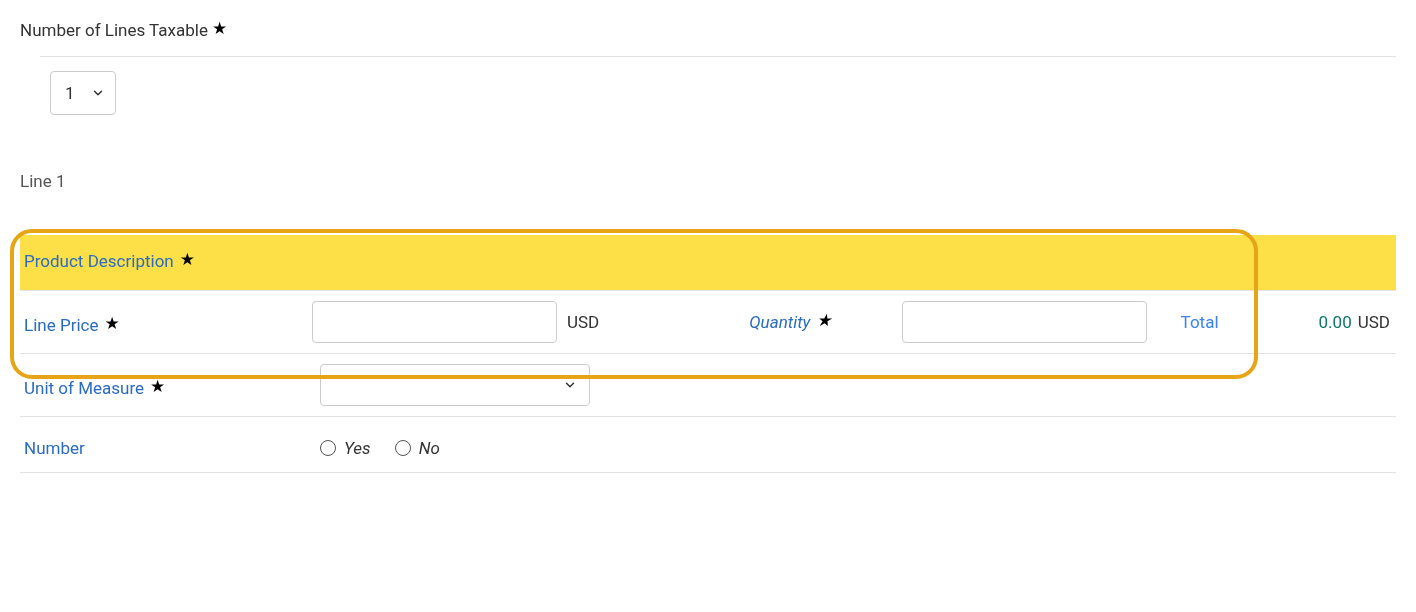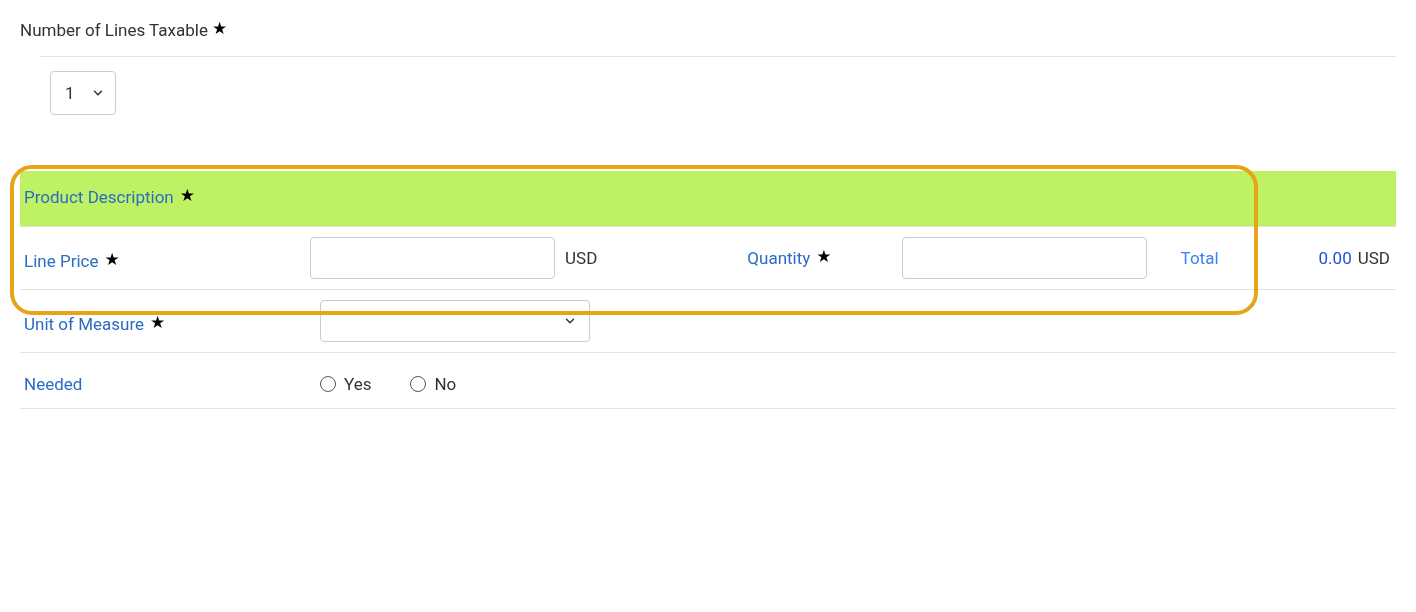--- a/index.html
+++ b/index.html
@@ -40,21 +40,21 @@
     margin-bottom: 44px;
   }
 
   .form-row {
     display: flex;
     align-items: flex-start;
     border-bottom: 1px solid #e2e2e2;
     padding: 10px 0;
     min-height: 56px;
   }
-  .form-row.gray { background: #bef264; }
+  .form-row.gray { background: #fde047; }
   .col-label { width: 300px; padding-left: 4px; padding-top: 6px; }
   .col-label .lbl { color: #2a6cc4; font-size: 17px; display: inline-flex; align-items: center; gap: 6px; }
   .col-label .lbl .star { color: #000; }
   .col-field { flex: 0 0 auto; }
   .spacer { flex: 1 1 auto; }
 
   textarea.big {
     width: 810px; height: 100px;
     border: 1px solid #ccc; border-radius: 4px;
     padding: 8px; font-family: inherit; font-size: 15px;
@@ -71,39 +71,39 @@
   .unit    { margin-left: 10px; color: #333; align-self: center; }
 
   .select-med {
     width: 270px; height: 42px;
     border: 1px solid #ccc; border-radius: 4px;
     display: flex; align-items: center; justify-content: space-between;
     padding: 0 12px;
     cursor: pointer; background: #fff;
   }
 
-  .radio-group { display: flex; gap: 39px; align-items: center; padding-top: 6px; }
+  .radio-group { display: flex; gap: 24px; align-items: center; padding-top: 6px; font-style: italic; }
   .radio-item { display: flex; align-items: center; gap: 8px; cursor: pointer; }
   .radio-circle {
     width: 16px; height: 16px; border: 1.5px solid #555; border-radius: 50%;
     display: inline-block;
   }
 
   .highlight-box {
     position: absolute;
     border: 4px solid #e6a416;
     border-radius: 22px;
     pointer-events: none;
   }
   .form-wrap { position: relative; }
 
   .qty-block { display: flex; align-items: center; margin-left: 150px; }
-  .qty-lbl   { color: #2a6cc4; font-size: 17px; display: inline-flex; align-items: center; gap: 6px; margin-right: 70px; }
+  .qty-lbl   { color: #2a6cc4; font-size: 17px; display: inline-flex; align-items: center; gap: 6px; margin-right: 70px; font-style: italic; }
   .tot-lbl   { color: #3b82f6; margin-left: 34px; }
-  .tot-val   { color: #1d4ed8; margin-left: 100px; }
+  .tot-val   { color: #0f766e; margin-left: 100px; }
   .tot-cur   { color: #333; margin-left: 6px; }
 
   svg.chev { width: 14px; height: 14px; }
 </style>
 </head>
 <body>
 
 <div class="page">
 
   <div class="top-label">
@@ -113,20 +113,21 @@
 
   <div class="lines-select-wrap">
     <div class="select-small">
       <span>1</span>
       <svg class="chev" viewBox="0 0 24 24">
           <path d="M6 9l6 6 6-6" fill="none" stroke="#333" stroke-width="2.5" stroke-linecap="round" stroke-linejoin="round"></path>
         </svg>
     </div>
   </div>
 
+  <div class="section-title">Line 1</div>
 
   <div class="form-wrap">
 
     <div class="highlight-box" style="left:-10px; top:-6px; width:1248px; height:150px;"></div>
 
     <div class="form-row gray" style="align-items:flex-start;">
       <div class="col-label">
         <span class="lbl">
           <span>Product Description</span>
           <span class="star">★</span>
@@ -175,21 +176,21 @@
               <path d="M6 9l6 6 6-6" fill="none" stroke="#333" stroke-width="2.5" stroke-linecap="round" stroke-linejoin="round"></path>
             </svg>
         </div>
       </div>
       <div class="spacer"></div>
     </div>
 
     <div class="form-row" style="align-items:center;">
       <div class="col-label">
         <span class="lbl">
-          <span>Needed</span>
+          <span>Number</span>
         </span>
       </div>
       <div class="col-field radio-group">
         <label class="radio-item">
           <span class="radio-circle"></span>
           <span>Yes</span>
         </label>
         <label class="radio-item">
           <span class="radio-circle"></span>
           <span>No</span>

